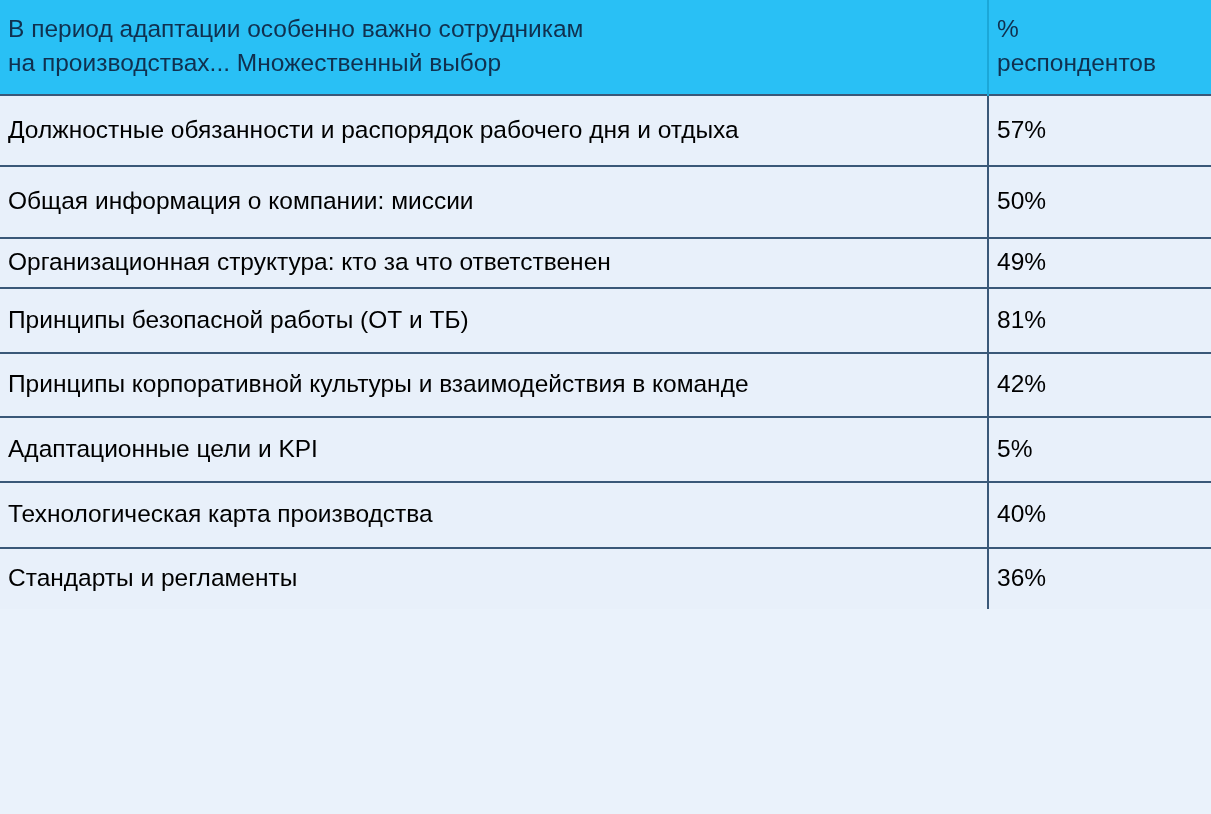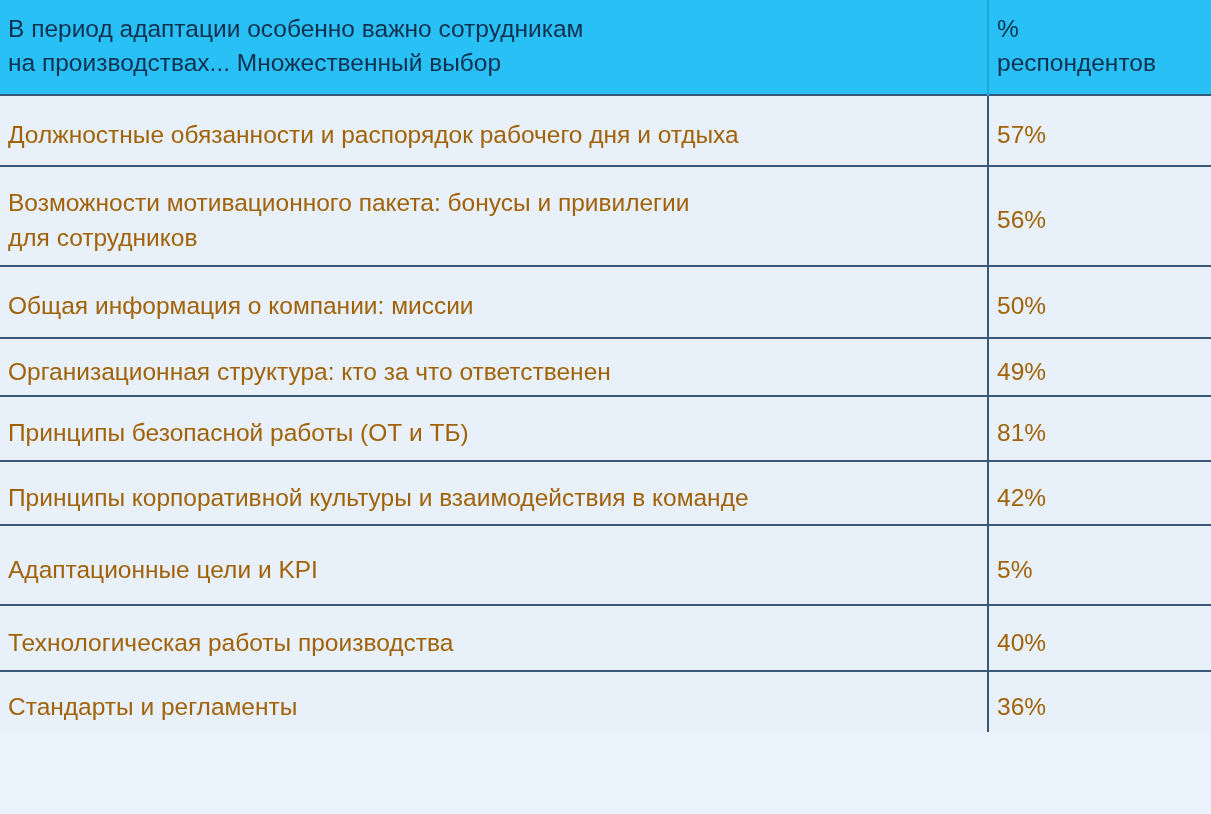--- a/index.html
+++ b/index.html
@@ -51,45 +51,45 @@
 
   
   .survey-table tbody tr {
     background: #e8f0fa;
   }
   .survey-table tbody td {
     background: #e8f0fa;
     font-size: 24.5px;
     line-height: 1.42;
     font-weight: 400;
-    color: #a16207;
+    color: #000000;
     vertical-align: middle;
     border-top: 2px solid #3a5878;
-    padding: 16px 10px 6px 8px;
+    padding: 6px 10px 6px 8px;
     box-sizing: border-box;
   }
   td.cell-question {
     border-right: 2px solid #3a5878;
   }
   td.cell-percent {
     padding-left: 13px;
     white-space: nowrap;
   }
   .q-line {
     display: block;
   }
 
   
   tr[data-row="0"] td { height: 71px; }
   tr[data-row="1"] td { height: 100px; }
   tr[data-row="2"] td { height: 72px; }
   tr[data-row="3"] td { height: 50px; }
   tr[data-row="4"] td { height: 65px; }
   tr[data-row="5"] td { height: 64px; margin-top: 32px; }
-  tr[data-row="6"] td { height: 80px; }
+  tr[data-row="6"] td { height: 65px; }
   tr[data-row="7"] td { height: 66px; }
   tr[data-row="8"] td { height: 100px; }
   tr[data-row="9"] td { height: 61px; }
 </style>
 </head>
 <body>
 
 <table class="survey-table">
   <colgroup>
     <col style="width:988px">
@@ -109,27 +109,20 @@
   </thead>
   <tbody>
 
     <tr data-row="0">
       <td class="cell-question">
         <span class="q-line">Должностные обязанности и распорядок рабочего дня и отдыха</span>
       </td>
       <td class="cell-percent">57%</td>
     </tr>
 
-    <tr data-row="1">
-      <td class="cell-question">
-        <span class="q-line">Возможности мотивационного пакета: бонусы и привилегии</span>
-        <span class="q-line">для сотрудников</span>
-      </td>
-      <td class="cell-percent">56%</td>
-    </tr>
 
     <tr data-row="2">
       <td class="cell-question">
         <span class="q-line">Общая информация о компании: миссии</span>
       </td>
       <td class="cell-percent">50%</td>
     </tr>
 
     <tr data-row="3">
       <td class="cell-question">
@@ -154,21 +147,21 @@
 
     <tr data-row="6">
       <td class="cell-question">
         <span class="q-line">Адаптационные цели и KPI</span>
       </td>
       <td class="cell-percent">5%</td>
     </tr>
 
     <tr data-row="7">
       <td class="cell-question">
-        <span class="q-line">Технологическая работы производства</span>
+        <span class="q-line">Технологическая карта производства</span>
       </td>
       <td class="cell-percent">40%</td>
     </tr>
 
 
     <tr data-row="9">
       <td class="cell-question">
         <span class="q-line">Стандарты и регламенты</span>
       </td>
       <td class="cell-percent">36%</td>

